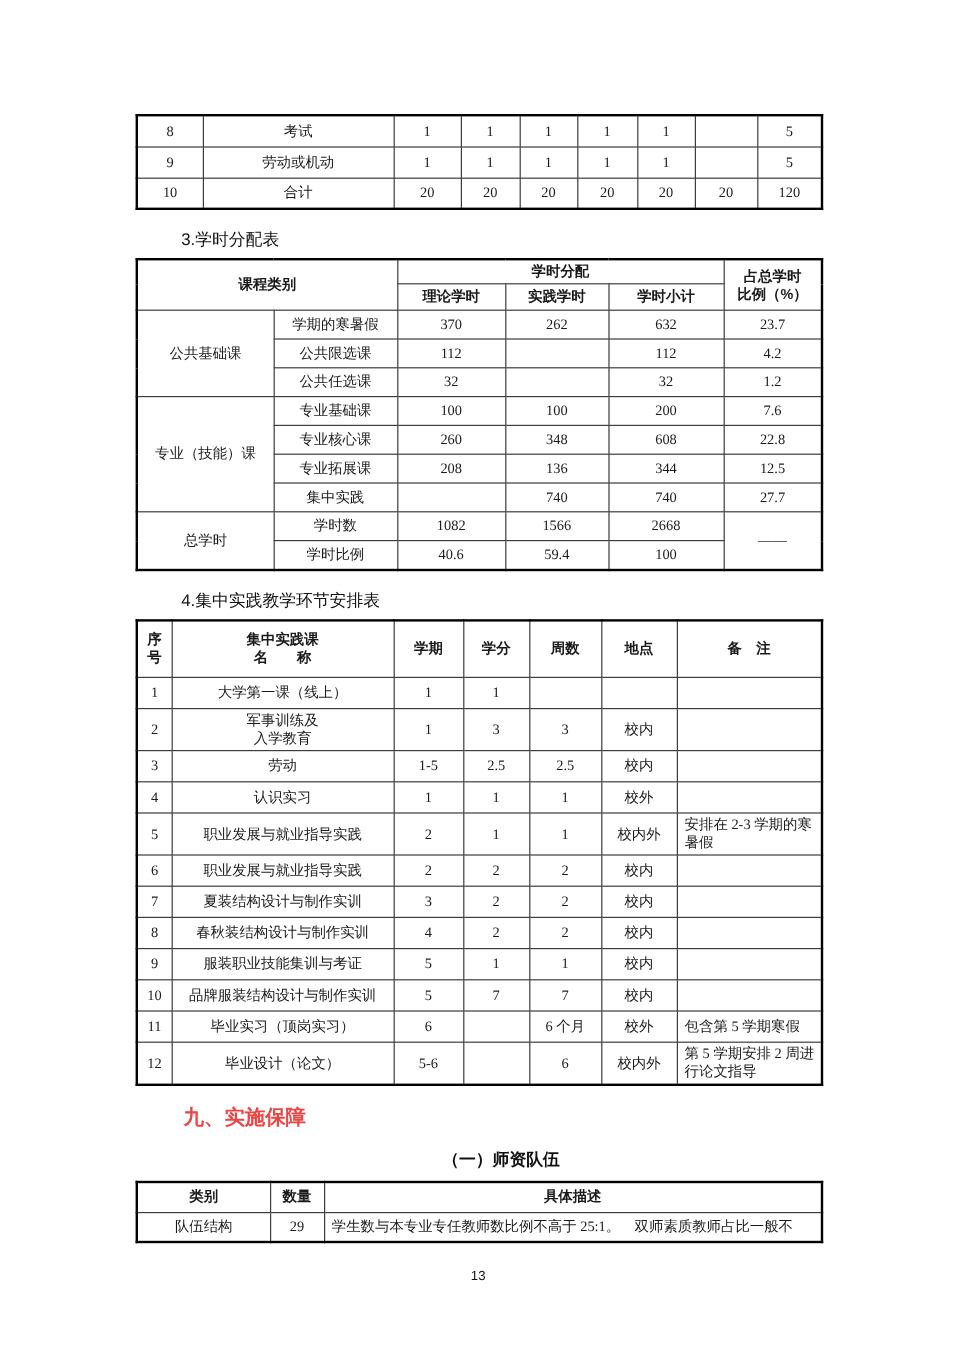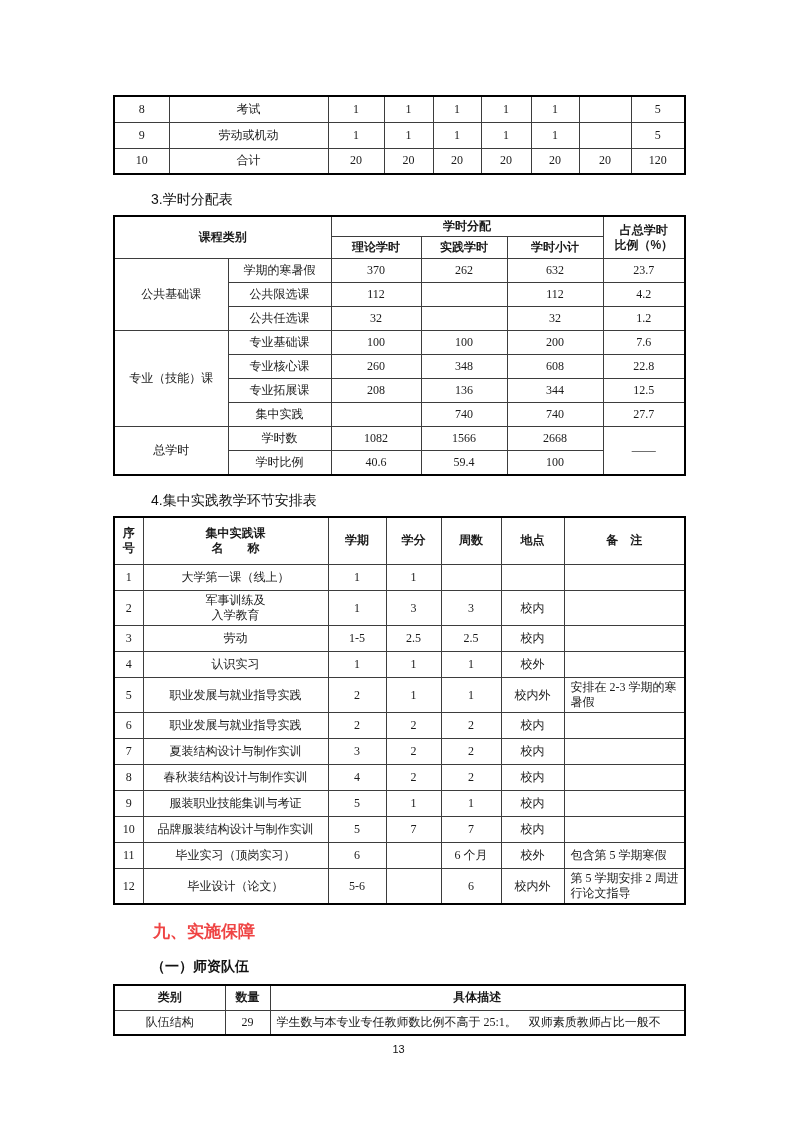--- a/index.html
+++ b/index.html
@@ -41,23 +41,24 @@
   }
   .big-title{
     font-family:"Liberation Sans","DejaVu Sans",sans-serif;
     font-weight:bold;font-size:17px;color:#ef4444;
     margin:15px 0 0 40px;
   }
   .sub-title{
     font-family:"Liberation Sans","DejaVu Sans",sans-serif;
     font-weight:bold;font-size:14px;color:#111;
     margin:15px 0 8px 38px;
+    text-align:center;
   }
   .pageno{
-    text-align:center;font-size:11px;margin-top:7px;
+    text-align:center;font-size:11px;margin-top:22px;
     font-family:"Liberation Sans","DejaVu Sans",sans-serif;color:#111;
   }
 </style>
 </head>
 <body>
 
 <div class="page">
   <div class="content">
 
     <table class="t1">

